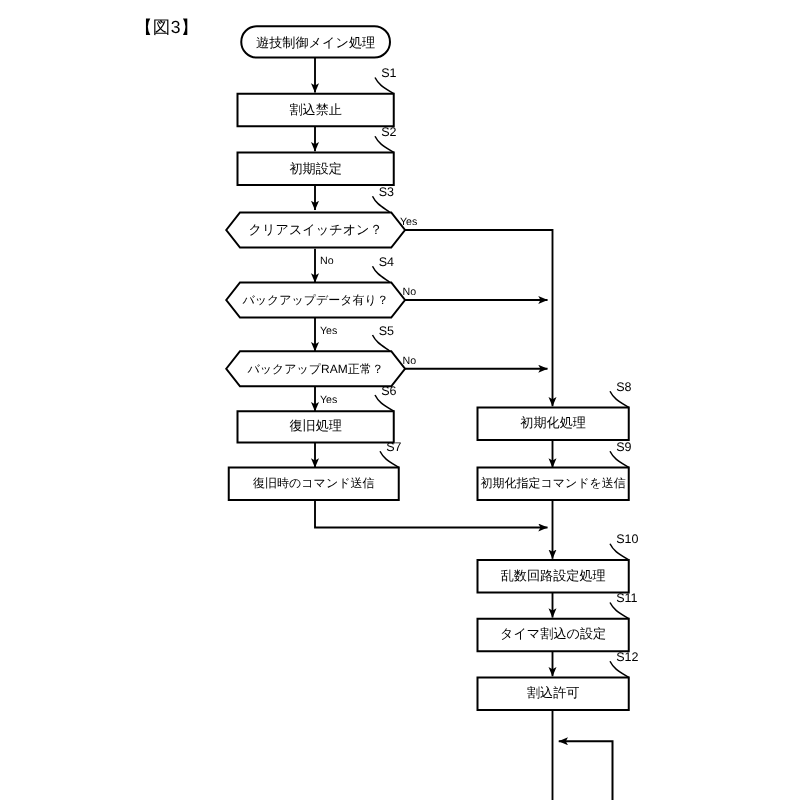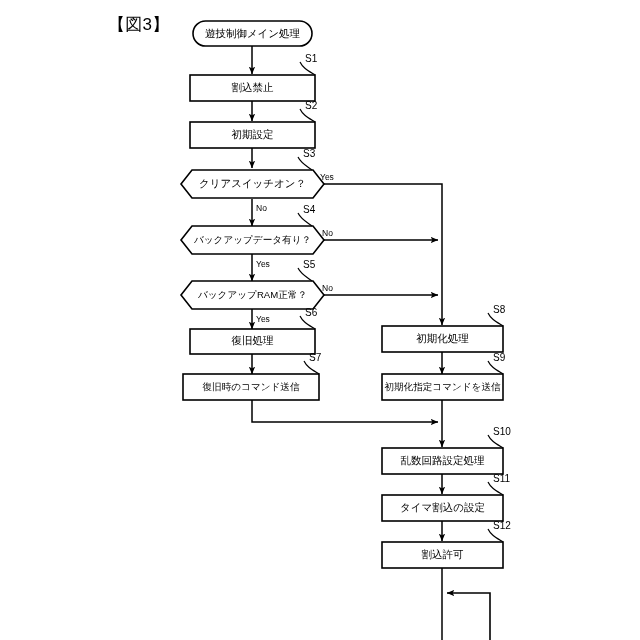--- a/index.html
+++ b/index.html
@@ -14,21 +14,21 @@
     position: relative;
     width: 640px;
     height: 640px;
     background: #ffffff;
     overflow: hidden;
   }
   #figure-label {
     position: absolute;
     left: 108px;
     top: 13px;
-    font-size: 17px;
+    font-size: 14px;
     color: #000;
     letter-spacing: 0.3px;
     white-space: nowrap;
   }
   svg#flow {
     position: absolute;
     left: 0;
     top: 0;
     width: 640px;
     height: 640px;

